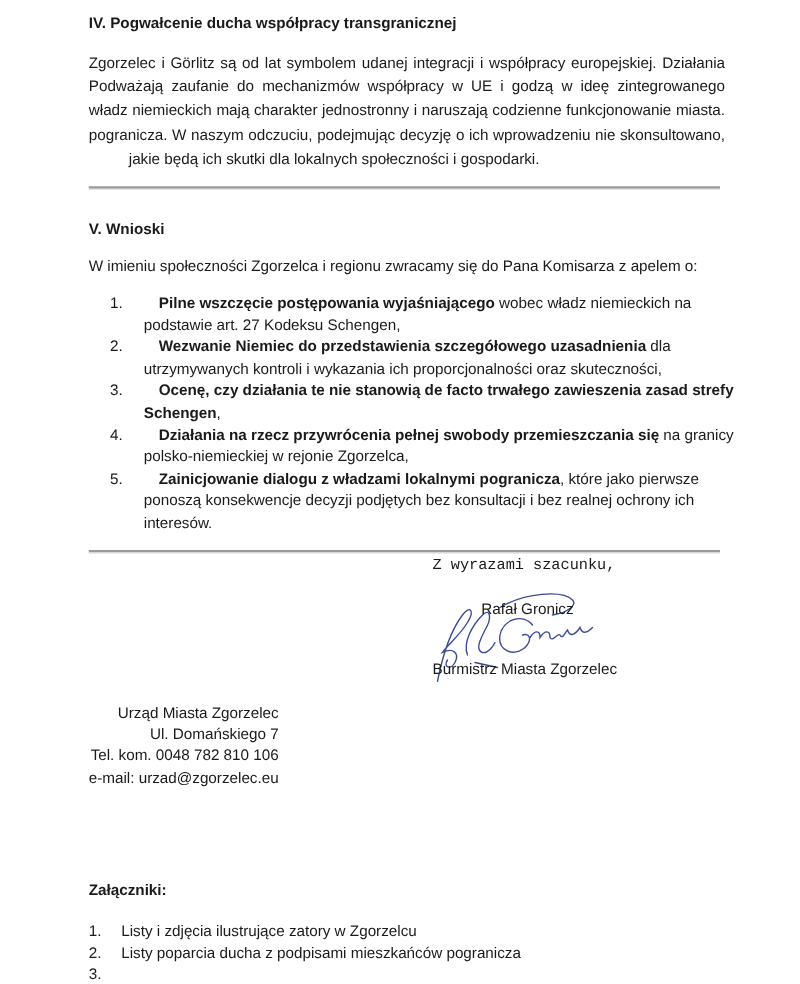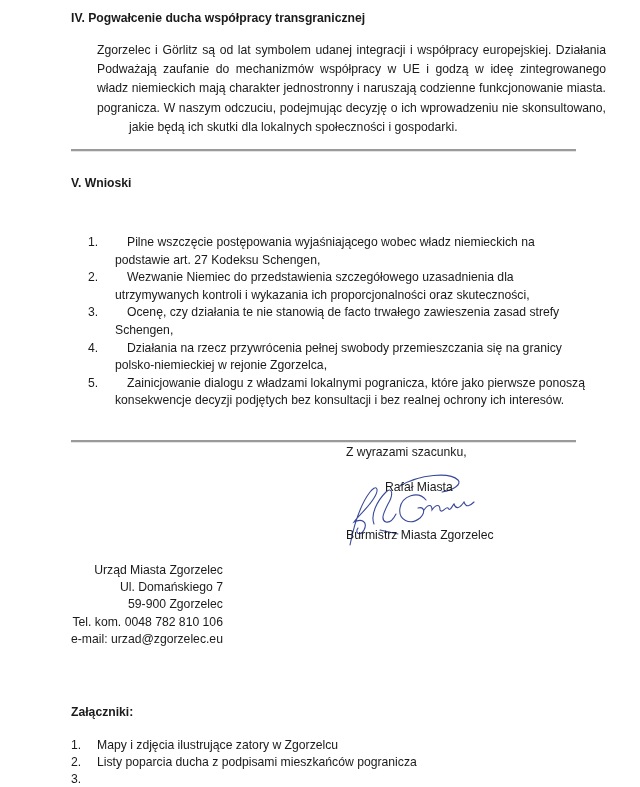--- a/index.html
+++ b/index.html
@@ -4,28 +4,28 @@
   <style>
     html, body { margin: 0; padding: 0; background: #ffffff; }
     body {
       width: 640px; height: 787px; overflow: hidden; position: relative;
       font-family: "Liberation Sans", "DejaVu Sans", sans-serif;
       color: #1a1a1a; font-size: 12.2px;
     }
     .page { position: absolute; left: 0; top: 0; width: 640px; height: 752px; }
     .abs { position: absolute; }
     .heading { font-weight: bold; font-size: 12.2px; }
-    .para { left: 71px; width: 509px; line-height: 19.2px; text-align: justify; margin-left: 26px; }
+    .para { left: 71px; width: 509px; line-height: 19.2px; text-align: justify; }
     .para .line { display: block; text-align: justify; text-align-last: justify; white-space: nowrap; }
     .para .line.last { text-align-last: left; padding-left: 32px; }
     .rule { height: 0; border-top: 2px solid #9a9a9a; border-bottom: 1px solid #e4e4e4; left: 71px; width: 505px; }
     .olist { left: 88px; width: 500px; margin: 0; padding: 0; list-style: none; }
     .olist li { position: relative; padding-left: 27px; line-height: 17.6px; }
     .olist .num { position: absolute; left: 0; top: 0; }
-    .olist b { font-weight: normal; padding-left: 12px; }
+    .olist b { font-weight: bold; padding-left: 12px; }
     .addr { left: 71px; line-height: 17.2px; }
     .addr div { white-space: nowrap; }
     .att { left: 71px; line-height: 17px; }
     .att .row { white-space: nowrap; position: relative; padding-left: 26px; }
     .att .row .num { position: absolute; left: 0; }
     .sig-svg { position: absolute; left: 340px; top: 470px; }
   </style>
 </head>
 <body>
 
@@ -38,20 +38,21 @@
     <span class="line">Podważają zaufanie do mechanizmów współpracy w UE i godzą w ideę zintegrowanego</span>
     <span class="line">władz niemieckich mają charakter jednostronny i naruszają codzienne funkcjonowanie miasta.</span>
     <span class="line">pogranicza. W naszym odczuciu, podejmując decyzję o ich wprowadzeniu nie skonsultowano,</span>
     <span class="line last">jakie będą ich skutki dla lokalnych społeczności i gospodarki.</span>
   </div>
 
   <div class="abs rule" style="top:149px;"></div>
 
   <div class="abs heading" style="left:71px; top:176px;">V. Wnioski</div>
 
+  <div class="abs" style="left:71px; top:206px; white-space:nowrap;">W imieniu społeczności Zgorzelca i regionu zwracamy się do Pana Komisarza z apelem o:</div>
 
   <ol class="abs olist" style="top:234px;">
     <li>
       <span class="num">1.</span>
       <b>Pilne wszczęcie postępowania wyjaśniającego</b><span> wobec władz niemieckich na podstawie art. 27 Kodeksu Schengen,</span>
     </li>
     <li>
       <span class="num">2.</span>
       <b>Wezwanie Niemiec do przedstawienia szczegółowego uzasadnienia</b><span> dla utrzymywanych kontroli i wykazania ich proporcjonalności oraz skuteczności,</span>
     </li>
@@ -64,50 +65,49 @@
       <b>Działania na rzecz przywrócenia pełnej swobody przemieszczania się</b><span> na granicy polsko-niemieckiej w rejonie Zgorzelca,</span>
     </li>
     <li>
       <span class="num">5.</span>
       <b>Zainicjowanie dialogu z władzami lokalnymi pogranicza</b><span>, które jako pierwsze ponoszą konsekwencje decyzji podjętych bez konsultacji i bez realnej ochrony ich interesów.</span>
     </li>
   </ol>
 
   <div class="abs rule" style="top:440px;"></div>
 
-  <div class="abs" style="left:346px; top:445px; white-space:nowrap;">Z wyrazami szacunku,</div>
+  <div class="abs" style="left:346px; top:445px; white-space:nowrap;font-family:Liberation Mono, monospace;">Z wyrazami szacunku,</div>
 
   <svg class="sig-svg" width="160" height="80" viewBox="0 0 160 80">
     <g fill="none" stroke="#3a4a9a" stroke-width="1.1" stroke-linecap="round">
       <path d="M10 75 C 14 55, 20 35, 30 22 C 36 14, 40 18, 34 28 C 28 38, 18 46, 14 52 C 22 48, 28 52, 24 60 C 21 66, 14 64, 18 58"></path>
       <path d="M34 54 C 30 44, 38 30, 46 22 C 52 16, 54 24, 48 34 C 44 42, 40 50, 46 52 C 50 53, 54 48, 56 44"></path>
       <path d="M86 30 C 78 20, 62 26, 60 38 C 58 50, 70 56, 80 48 C 86 42, 84 36, 78 38"></path>
       <path d="M84 40 C 88 34, 92 34, 92 40 C 96 34, 100 34, 100 40 C 102 44, 106 36, 108 38 C 110 42, 112 36, 114 34 C 116 40, 120 38, 124 32 C 126 38, 130 36, 134 32"></path>
       <path d="M60 16 C 80 4, 110 2, 118 10 C 122 14, 114 20, 102 22"></path>
       <path d="M40 60 L 58 64"></path>
     </g>
   </svg>
 
-  <div class="abs" style="left:385px; top:480px; white-space:nowrap;">Rafał Miasta</div>
+  <div class="abs" style="left:385px; top:480px; white-space:nowrap;">Rafał Gronicz</div>
   <div class="abs" style="left:346px; top:528px; white-space:nowrap;">Burmistrz Miasta Zgorzelec</div>
 
   <div class="abs addr" style="top:562px;text-align:right;">
     <div>Urząd Miasta Zgorzelec</div>
     <div>Ul. Domańskiego 7</div>
-    <div>59-900 Zgorzelec</div>
     <div>Tel. kom. 0048 782 810 106</div>
     <div>e-mail: urzad@zgorzelec.eu</div>
   </div>
 
   <div class="abs heading" style="left:71px; top:705px;">Załączniki:</div>
 
   <div class="abs att" style="top:737px;">
     <div class="row">
       <span class="num">1.</span>
-      <span>Mapy i zdjęcia ilustrujące zatory w Zgorzelcu</span>
+      <span>Listy i zdjęcia ilustrujące zatory w Zgorzelcu</span>
     </div>
     <div class="row">
       <span class="num">2.</span>
       <span>Listy poparcia ducha z podpisami mieszkańców pogranicza</span>
     </div>
     <div class="row">
       <span class="num">3.</span>
     </div>
   </div>
 

